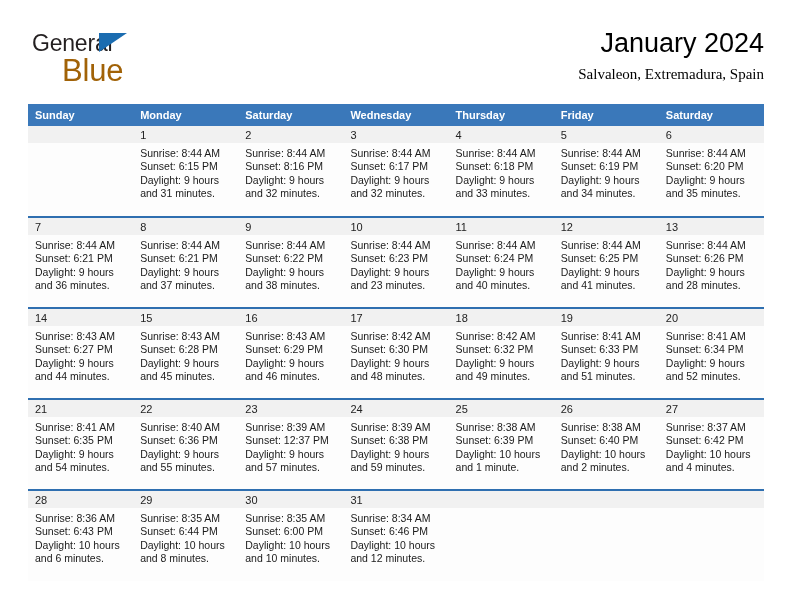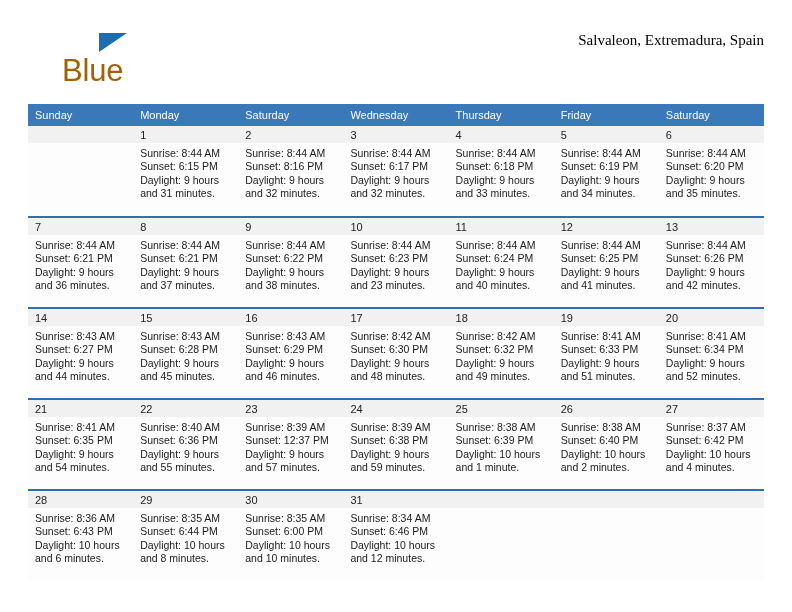--- a/index.html
+++ b/index.html
@@ -91,21 +91,21 @@
     left: 28px;
     top: 104px;
     width: 736px;
     border-collapse: collapse;
     table-layout: fixed;
   }
   .cal th {
     background: #3a78ba;
     color: #ffffff;
     font-size: 11px;
-    font-weight: normal;
+    font-weight: bold;
     text-align: left;
     padding: 5px 0 5px 7px;
     height: 17px;
     box-sizing: border-box;
     border: none;
   }
   .cal td {
     vertical-align: top;
     padding: 0;
     border: none;
@@ -136,25 +136,27 @@
   .empty .daynum { background: #f1f1f1; }
 </style>
 </head>
 <body>
 
 <div class="page">
 
   <div class="top">
 
     <div class="brand">
+      <span class="brand-line1">General</span>
       <span class="brand-tri"></span>
       <span class="brand-line2">Blue</span>
     </div>
 
     <div class="titles">
+      <div class="cal-title">January 2024</div>
       <div class="cal-subtitle">Salvaleon, Extremadura, Spain</div>
     </div>
 
   </div>
 
   <table class="cal">
     <thead>
       <tr>
         <th>Sunday</th>
         <th>Monday</th>
@@ -279,21 +281,21 @@
               <div>Daylight: 9 hours</div>
               <div>and 41 minutes.</div>
             </div>
           </td>
           <td>
             <div class="daynum">13</div>
             <div class="dayinfo">
               <div>Sunrise: 8:44 AM</div>
               <div>Sunset: 6:26 PM</div>
               <div>Daylight: 9 hours</div>
-              <div>and 42 minutes.</div>
+              <div>and 28 minutes.</div>
             </div>
           </td>
         </tr>
         <tr class="week">
           <td>
             <div class="daynum">14</div>
             <div class="dayinfo">
               <div>Sunrise: 8:43 AM</div>
               <div>Sunset: 6:27 PM</div>
               <div>Daylight: 9 hours</div>

